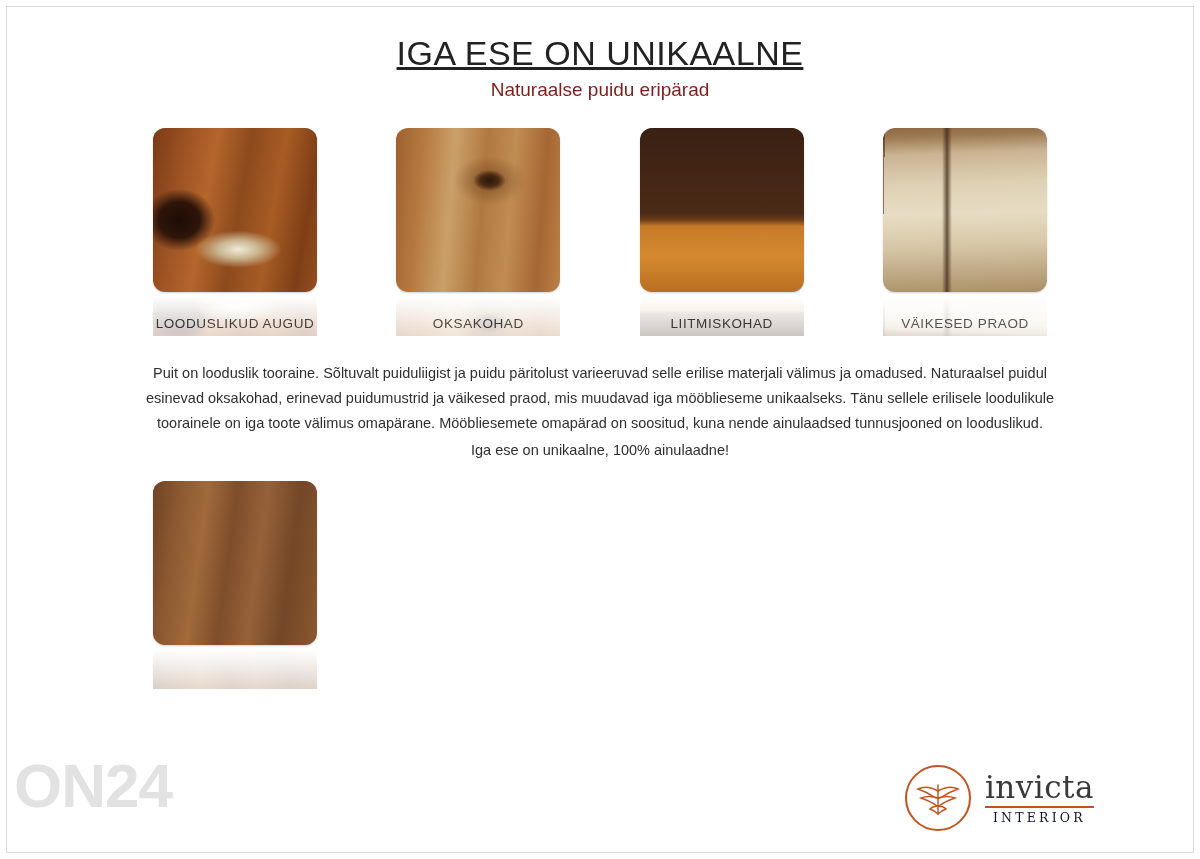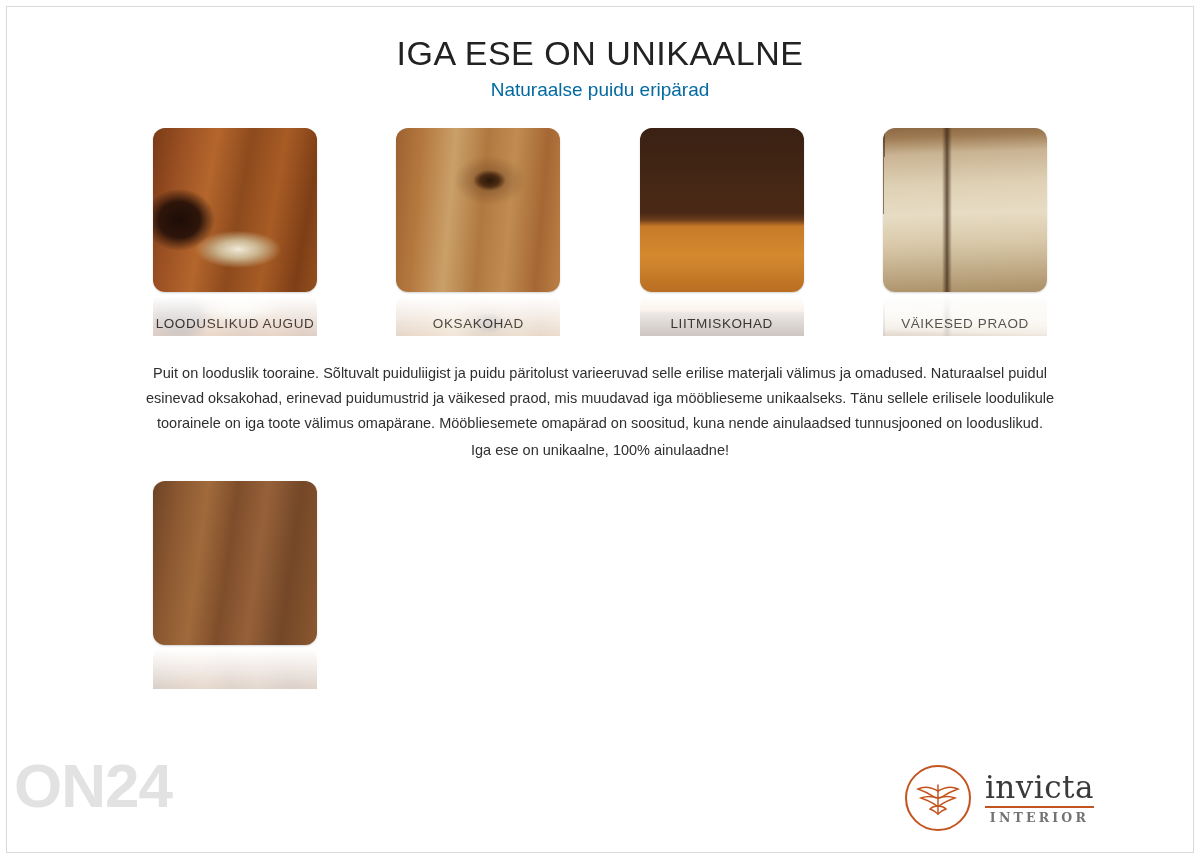--- a/index.html
+++ b/index.html
@@ -36,25 +36,26 @@
     text-align: center;
     padding-top: 34px;
   }
   .title {
     font-size: 34px;
     font-weight: 400;
     letter-spacing: 0.5px;
     color: #222;
     margin: 0;
     line-height: 1.15;
+    text-decoration: underline;
   }
   .subtitle {
     font-size: 19px;
     font-weight: 400;
-    color: #0369a1;
+    color: #7f1d1d;
     margin: 6px 0 0 0;
     line-height: 1.2;
   }
 
   
   .row {
     display: flex;
     justify-content: space-between;
     width: 928px;
     margin: 0 auto;
@@ -175,22 +176,21 @@
   .brand-rule {
     width: 100%;
     height: 1.5px;
     background: #c4541f;
     margin: 3px 0 4px 0;
   }
   .brand-sub {
     font-family: "DejaVu Serif", serif;
     font-size: 12.5px;
     letter-spacing: 3.2px;
-    color: #737373;
-    font-weight: bold;
+    color: #0f172a;
   }
 
   
   .tex-holes {
     background:
       radial-gradient(ellipse 60px 26px at 52% 74%, #f0ead8 0%, #c9b48e 35%, rgba(120,70,35,0) 72%),
       radial-gradient(ellipse 46px 40px at 16% 56%, #1d0d06 0%, #2e150a 45%, rgba(60,25,10,0) 78%),
       linear-gradient(100deg, #7a3a16 0%, #9d5224 18%, #b4662c 34%, #8d4a1d 52%, #a85c25 70%, #7e3e16 88%, #93501f 100%),
       repeating-linear-gradient(92deg, rgba(60,25,8,0.22) 0 3px, rgba(255,200,140,0.06) 3px 9px);
   }

